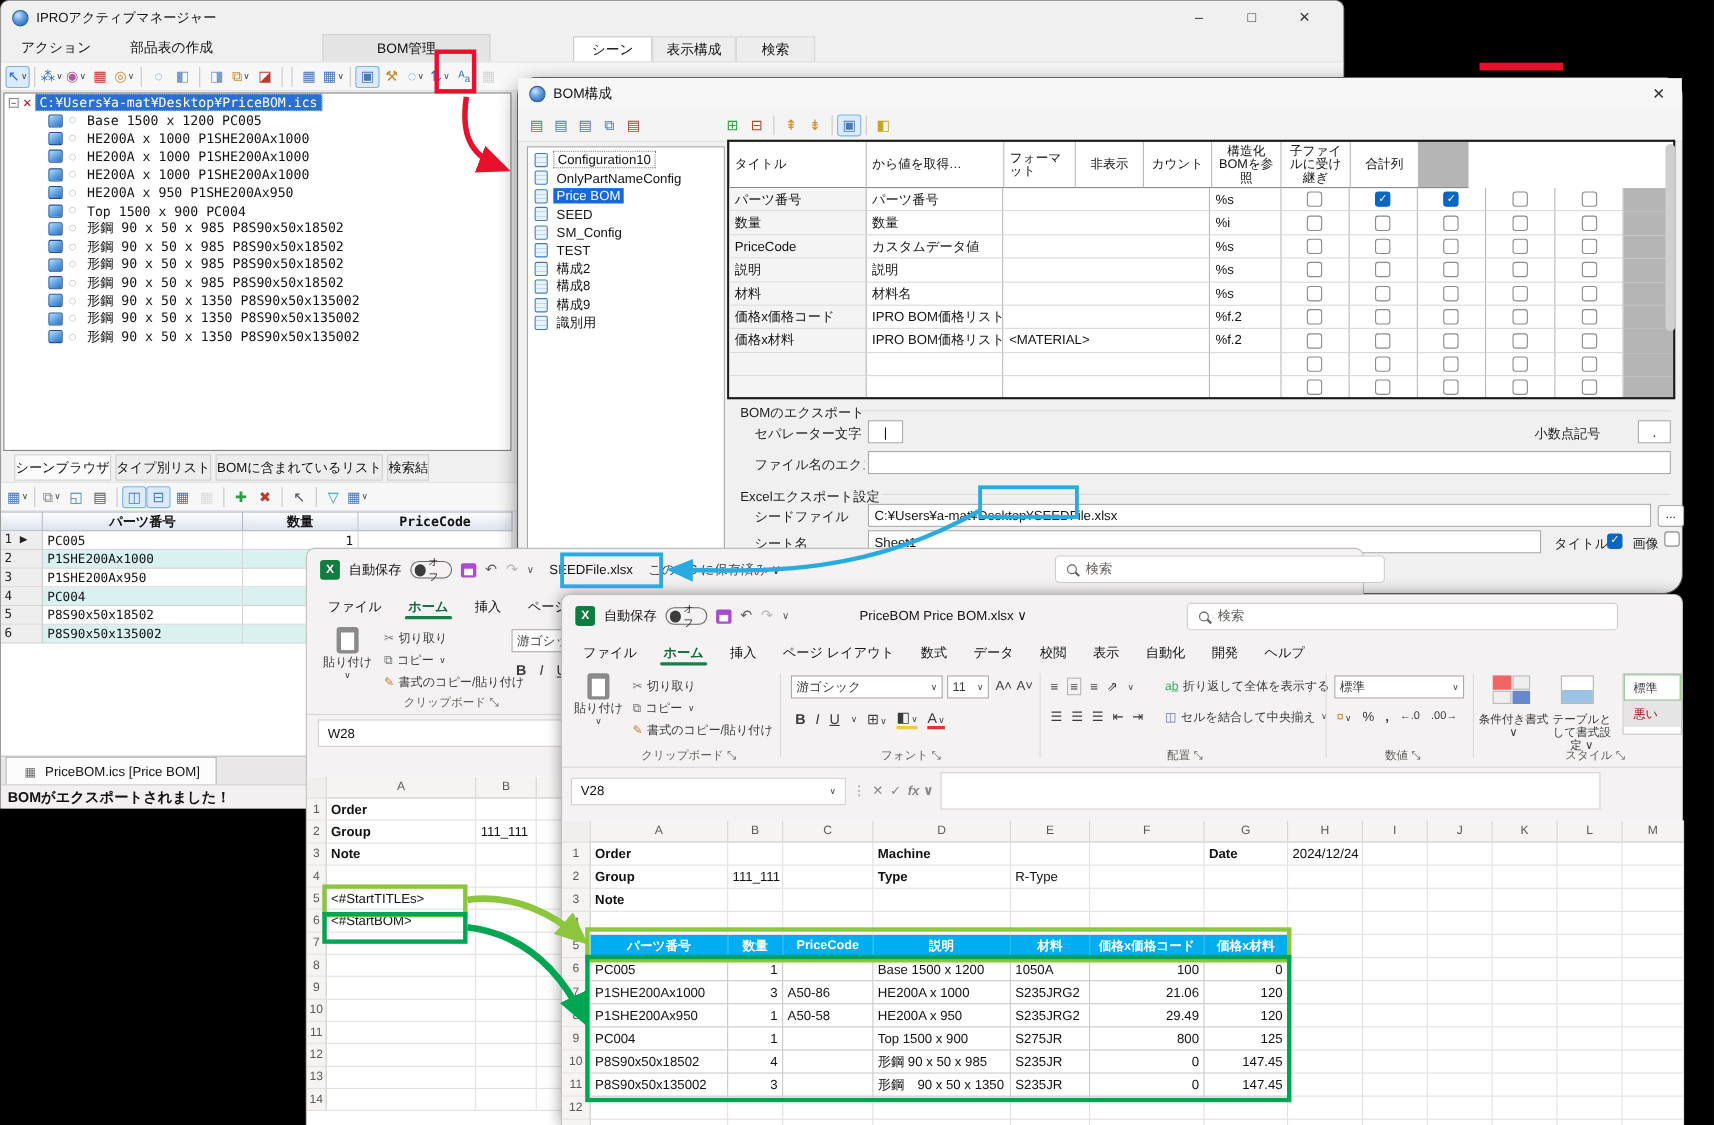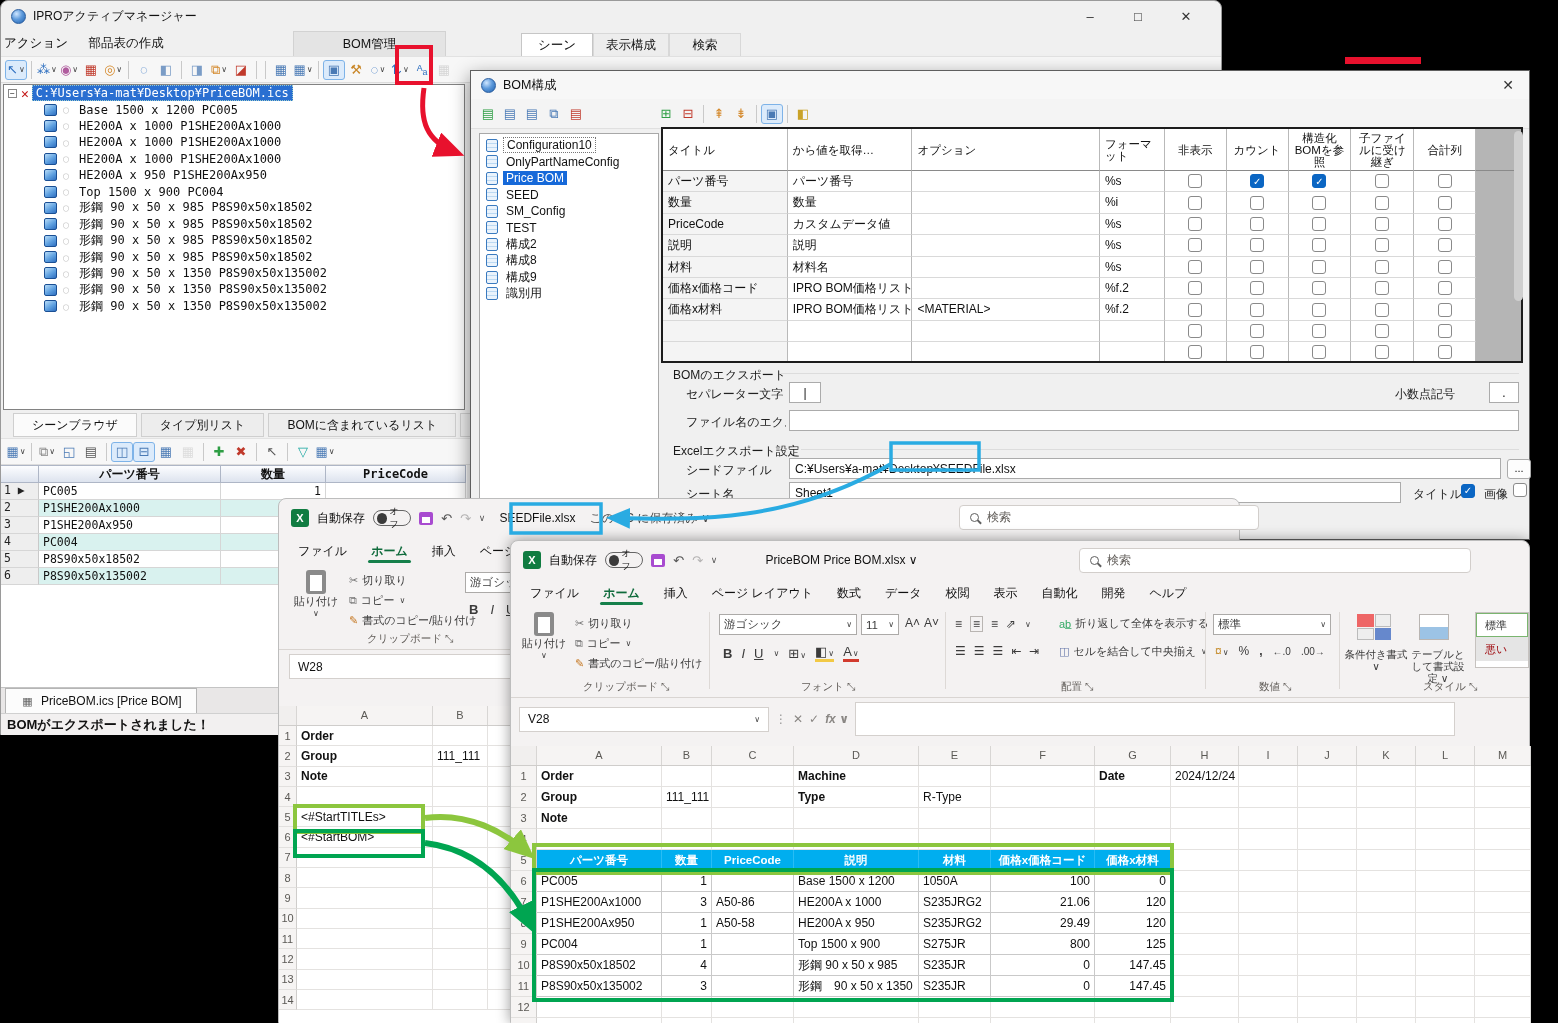--- a/index.html
+++ b/index.html
@@ -1,20 +1,20 @@
 <!DOCTYPE html>
 <html><head>
 <meta charset="utf-8">
 <style>
   html,body{margin:0;padding:0;background:#000;}
   body{width:1558px;height:1023px;position:relative;overflow:hidden;
        font-family:"Liberation Sans","DejaVu Sans",sans-serif;font-size:12px;color:#111;}
   *{box-sizing:border-box;}
   .abs{position:absolute;}
-  .win{position:absolute;background:#f0f0f0;}
+  .win{position:absolute;background:#f0f0f0;border-radius:18px;}
   
   .chip{width:22px;height:20px;display:inline-flex;align-items:center;justify-content:center;
         font-size:13px;border:1px solid transparent;border-radius:3px;flex:0 0 auto;}
   .chip.sel{background:#dcebfb;border-color:#7eb3e8;}
   .chip.dis{opacity:.35;}
   .tbsep{width:1px;height:18px;background:#c9c9c9;margin:0 4px;flex:0 0 auto;}
   .ddarrow{font-size:8px;color:#444;margin-left:1px;}
   .cb{width:14px;height:14px;border:1px solid #8a8a8a;border-radius:3px;background:#fff;
       display:inline-flex;align-items:center;justify-content:center;font-size:10px;color:#fff;}
   .cb.on{background:#0b66c3;border-color:#0b66c3;}
@@ -22,21 +22,21 @@
   .mag::after{content:"";position:absolute;width:5px;height:1.5px;background:#5f5f5f;
       transform:rotate(45deg);right:-4px;bottom:-1px;}
   
   #main-window{left:0;top:0;width:1222px;height:735px;border:1px solid #9a9a9a;border-radius:8px 8px 0 0;z-index:1;}
   .mw-titlebar{height:30px;display:flex;align-items:center;padding:0 10px;gap:7px;font-size:12px;}
   .globe{width:15px;height:15px;border-radius:50%;flex:0 0 auto;
          background:radial-gradient(circle at 35% 30%,#cfe6ff 0%,#5f9bdc 45%,#1d5fae 100%);border:1px solid #2a5d9e;}
   .wctl{margin-left:auto;display:flex;gap:26px;margin-right:14px;font-size:13px;color:#333;}
   .wctl span{width:22px;text-align:center;cursor:default;}
   .mw-menubar{position:relative;height:26px;font-size:12.5px;}
-  .menu-item{display:inline-block;padding:4px 14px 0 3px;}
+  .menu-item{display:inline-block;padding:4px 14px 0 18px;}
   .bom-tab{position:absolute;left:292px;top:0;width:153px;height:26px;background:#e4e4e4;
            border:1px solid #d2d2d2;border-bottom:none;text-align:center;line-height:24px;}
   .rtabs{position:absolute;left:520px;top:2px;display:flex;height:24px;}
   .rtab{min-width:72px;text-align:center;line-height:22px;padding:0 12px;border:1px solid #d8d8d8;background:#ededed;}
   .rtab.active{background:#fff;border-color:#c6c6c6;}
   .partial-label{position:absolute;left:528px;top:58px;color:#555;font-size:12px;display:flex;gap:5px;align-items:center;}
   .mw-toolbar{position:absolute;left:0;right:0;height:27px;background:#f7f7f7;
               border-top:1px solid #e2e2e2;border-bottom:1px solid #dcdcdc;display:flex;align-items:center;padding:0 4px;}
   #mw-toolbar1{top:55px;}
   #tree-panel{position:absolute;left:2px;top:83px;width:462px;height:326px;background:#fff;
@@ -44,21 +44,21 @@
   .tree-row{height:16.4px;display:flex;align-items:center;white-space:nowrap;}
   .tree-expander{width:9px;height:9px;border:1px solid #888;background:#fff;font-size:8px;line-height:7px;
                  text-align:center;margin:0 4px 0 4px;color:#333;flex:0 0 auto;}
   .tree-root-ic{color:#c41818;font-weight:bold;margin-right:3px;font-size:13px;}
   .tree-root-label{background:#2a6fd1;color:#fff;padding:0 3px;border:1px dotted #9cc;}
   .cube{width:13px;height:12px;border:1px solid #1a4f94;border-radius:2px;margin:0 6px 0 0;flex:0 0 auto;
         background:linear-gradient(145deg,#b9ddf8 0%,#5ea0e0 55%,#2f6fc0 100%);}
   .tree-circle{color:#c9c9c9;margin-right:10px;font-size:10px;}
   .tree-child{padding-left:40px;}
   #mw-listtabs{position:absolute;left:0;top:410px;height:26px;display:flex;padding-left:12px;gap:4px;align-items:flex-end;}
-  .ltab{height:24px;line-height:22px;padding:0 18px;border:1px solid #cfcfcf;background:#ededed;}
+  .ltab{height:24px;line-height:22px;padding:0 0;border:1px solid #cfcfcf;background:#ededed;}
   .ltab.active{background:#fbfbfb;}
   #mw-toolbar2{top:437px;}
   #parts-area{position:absolute;left:0;top:464px;width:466px;height:222px;background:#fff;
               font-family:"DejaVu Sans Mono","Liberation Mono",monospace;}
   .pt-head{display:flex;height:18px;font-weight:bold;font-size:12px;}
   .pt-head div{background:linear-gradient(#fcfdff,#dde3ee);border:1px solid #aeb6c6;border-left:none;
                text-align:center;line-height:17px;}
   .pt-row{display:flex;height:17px;font-size:11.5px;}
   .pt-row .num{background:#eeeeee;border-right:1px solid #c9c9c9;border-bottom:1px solid #d6d6d6;
                text-align:left;padding-left:3px;color:#222;}
@@ -424,21 +424,20 @@
       </div>
       <div class="cfg-item ">
         <span class="nb"></span>
         <span class="cfg-label">識別用</span>
       </div>
     </div>
   <div id="dlg-table">
       <div class="dt-row dt-head">
         <div class="dt-cell" style="width: 125px;">タイトル</div>
         <div class="dt-cell" style="width: 125px;">から値を取得…</div>
-        <div class="dt-cell" style="width: 188px;">オプション</div>
         <div class="dt-cell" style="width: 65px;">フォーマット</div>
         <div class="dt-cell ck" style="width: 62px;">非表示</div>
         <div class="dt-cell ck" style="width: 62px;">カウント</div>
         <div class="dt-cell ck" style="width: 63px;">構造化BOMを参照</div>
         <div class="dt-cell ck" style="width: 63px;">子ファイルに受け継ぎ</div>
         <div class="dt-cell ck" style="width: 62px;">合計列</div>
         <div class="dt-cell dt-filler" style="width: 45px; border-right: none;"></div>
       </div>
       <div class="dt-body">
         <div class="dt-row">
@@ -828,21 +827,21 @@
     <span class="xl-icon">X</span>
     <span>自動保存</span>
     <span class="pill">
         <span class="dot"></span>
         <span class="st">オフ</span>
       </span>
     <span class="save-ic"></span>
     <span class="undo">↶</span>
     <span class="redo">↷</span>
     <span style="font-size:9px;color:#555">∨</span>
-    <span style="margin-left:40px"><span>PriceBOM Price BOM.xlsx</span> ∨</span>
+    <span style="margin-left:56px"><span>PriceBOM Price BOM.xlsx</span> ∨</span>
     <span class="xl-search" style="left:568px;top:7px;width:392px">
       <span class="mag"></span>
       <span>検索</span>
     </span>
   </div>
   <div class="xl-tabs" id="xl2-tabs">
       <span class="xl-tab">ファイル</span>
       <span class="xl-tab active">ホーム</span>
       <span class="xl-tab">挿入</span>
       <span class="xl-tab">ページ レイアウト</span>

